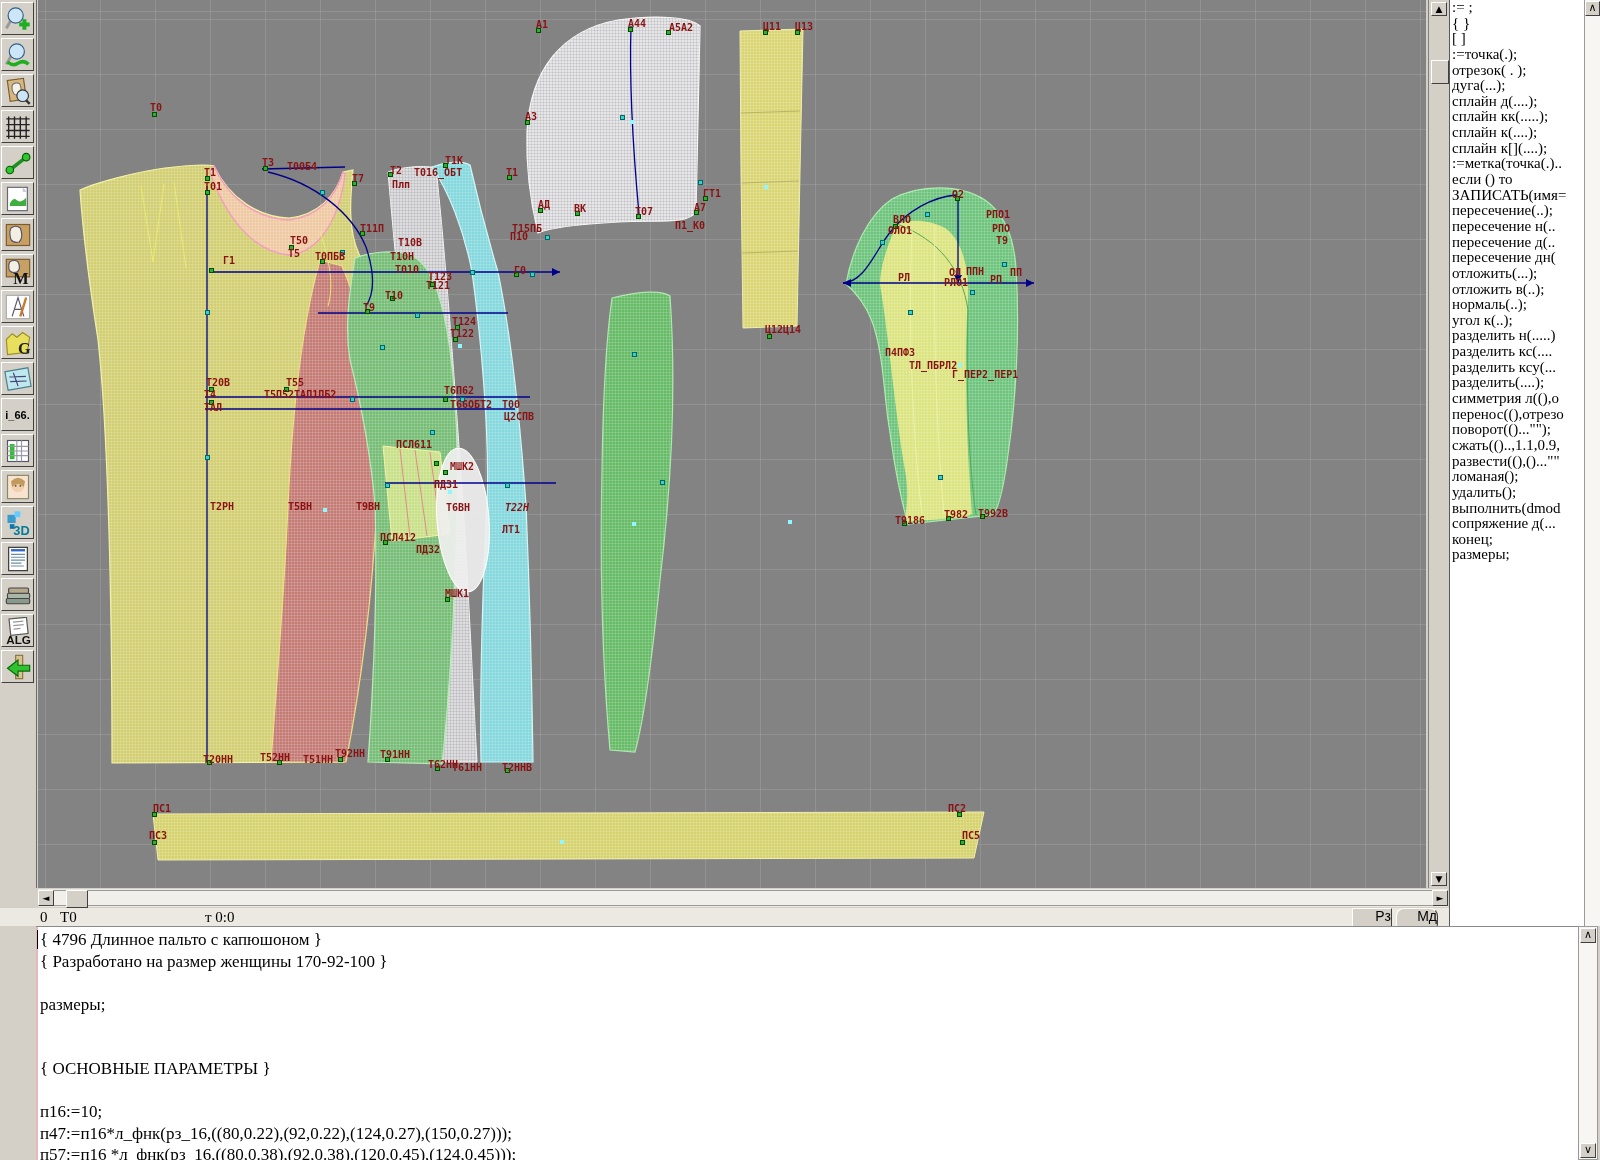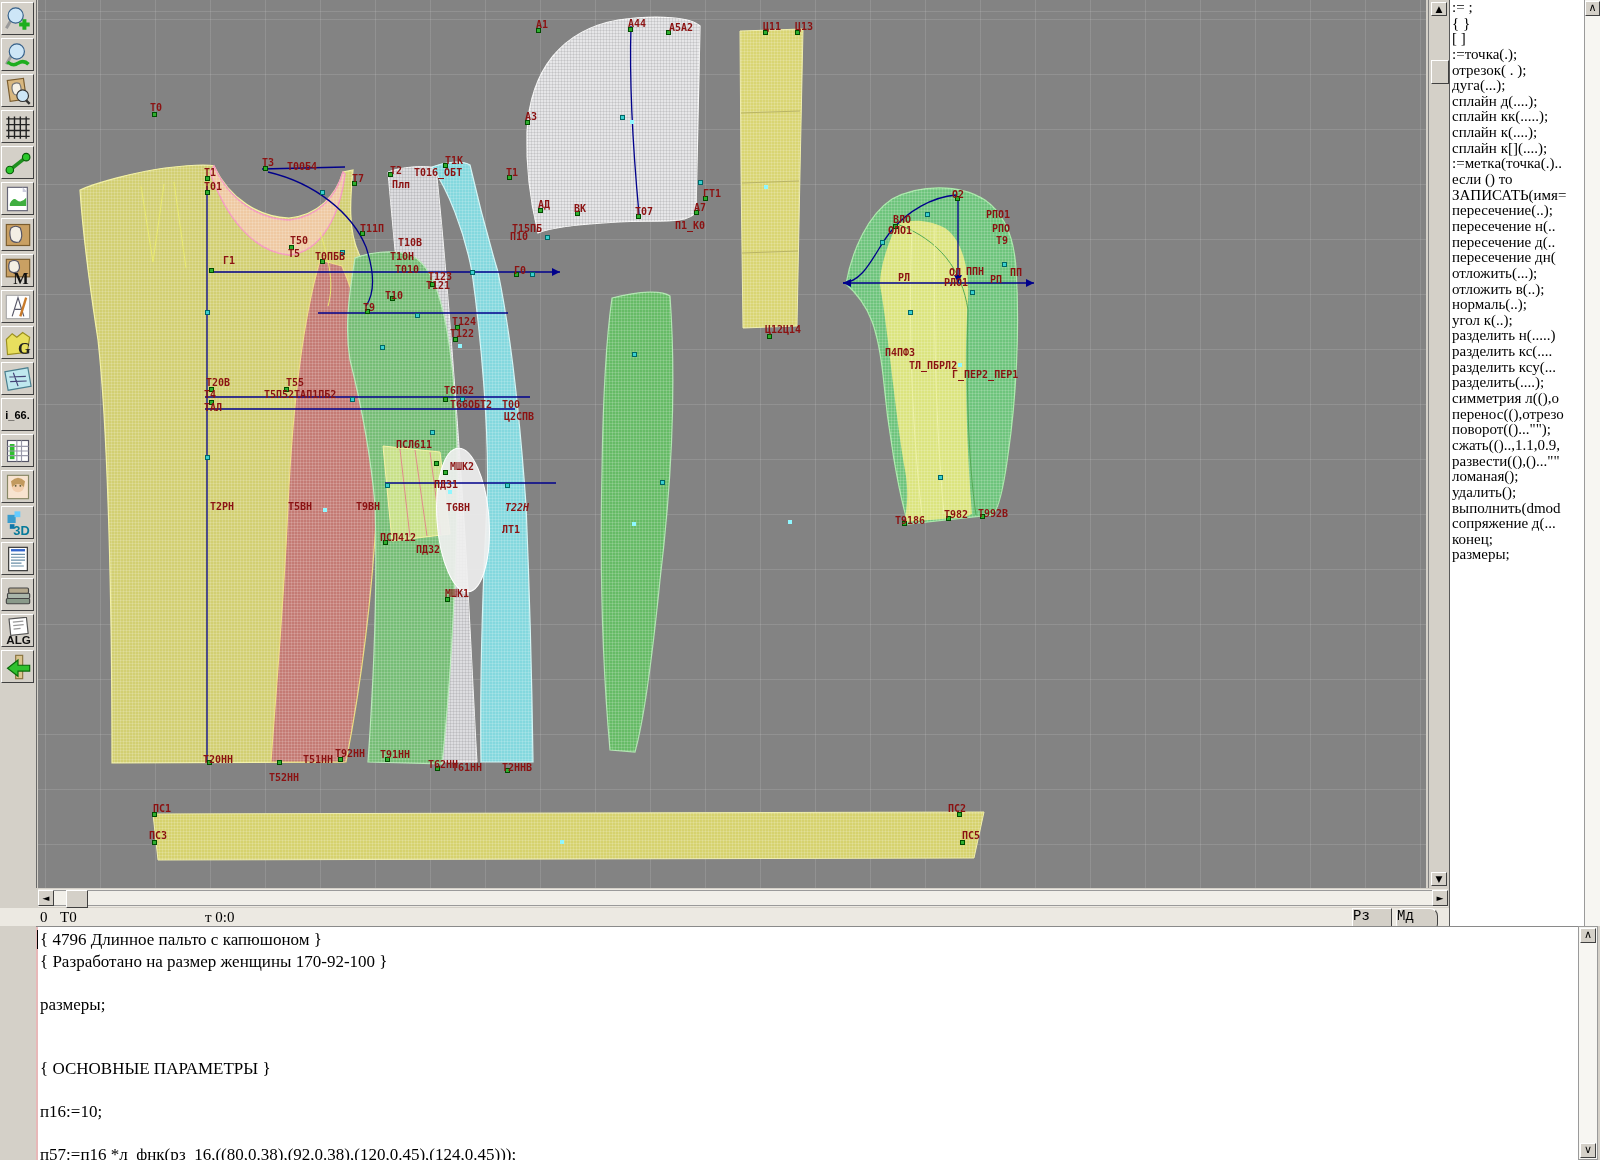--- a/index.html
+++ b/index.html
@@ -39,21 +39,21 @@
             border-left:1px solid #5a5a5a;overflow:hidden;}
   .cmditem{height:15.65px;font-size:15px;line-height:15.6px;color:#000;white-space:nowrap;
            overflow:hidden;padding-left:2px;font-family:"Liberation Serif",serif;}
   
   .hscrollrow{position:absolute;left:38px;top:889px;width:1410px;height:18px;background:#ece9e2;}
   .statusrow{position:absolute;left:0px;top:908px;width:1600px;height:18px;background:#ece9e2;
              font-size:15px;color:#000;}
   .statustxt{position:absolute;top:1px;white-space:nowrap;}
   .minibtn{position:absolute;top:0;height:24px;background:#d4d0c8;border:1px solid;
            border-color:#fff #404040 #404040 #fff;box-sizing:border-box;font-size:14px;
-           line-height:14px;text-align:left;font-family:Liberation Mono, monospace;}
+           line-height:14px;text-align:right;font-family:Liberation Sans, sans-serif;}
   
   .editor{position:absolute;left:36px;top:926px;width:1542px;height:234px;background:#fff;
           border-top:1px solid #8a8a8a;overflow:hidden;}
   .editor .margin{position:absolute;left:0;top:0;width:2px;height:100%;background:#e7b8b8;}
   .codeline{position:absolute;left:4px;font-size:17px;line-height:20px;color:#000;white-space:pre;}
   .caret{position:absolute;left:1px;top:3px;width:1px;height:19px;background:#000;}
 </style>
 </head>
 <body>
 
@@ -455,21 +455,21 @@
         <div class="lbl" style="left: 408px; top: 503px;">Т6ВН</div>
         <div class="lbl" style="left: 467px; top: 503px; font-style: italic;">Т22Н</div>
         <div class="lbl" style="left: 464px; top: 525px;">ЛТ1</div>
         <div class="lbl" style="left: 342px; top: 533px;">ПСЛ412</div>
         <div class="lbl" style="left: 378px; top: 545px;">ПД32</div>
         <div class="lbl" style="left: 407px; top: 589px;">МШК1</div>
         <div class="lbl" style="left: 172px; top: 502px;">Т2РН</div>
         <div class="lbl" style="left: 250px; top: 502px;">Т5ВН</div>
         <div class="lbl" style="left: 318px; top: 502px;">Т9ВН</div>
         <div class="lbl" style="left: 165px; top: 755px;">Т20НН</div>
-        <div class="lbl" style="left: 231px; top: 753px; margin-top: 20px;">Т52НН</div>
+        <div class="lbl" style="left: 222px; top: 753px;">Т52НН</div>
         <div class="lbl" style="left: 265px; top: 755px;">Т51НН</div>
         <div class="lbl" style="left: 297px; top: 749px;">Т92НН</div>
         <div class="lbl" style="left: 342px; top: 750px;">Т91НН</div>
         <div class="lbl" style="left: 390px; top: 760px;">Т62НН</div>
         <div class="lbl" style="left: 414px; top: 763px;">Т61НН</div>
         <div class="lbl" style="left: 464px; top: 763px;">Т2ННВ</div>
         <div class="lbl" style="left: 115px; top: 804px;">ПС1</div>
         <div class="lbl" style="left: 910px; top: 804px;">ПС2</div>
         <div class="lbl" style="left: 111px; top: 831px;">ПС3</div>
         <div class="lbl" style="left: 924px; top: 831px;">ПС5</div>
@@ -505,20 +505,21 @@
     <div class="caret"></div>
   <div class="codeline" style="top: 3px;">{ 4796 Длинное пальто с капюшоном }</div>
       <div class="codeline" style="top: 24.5px;">{ Разработано на размер женщины 170-92-100 }</div>
       <div class="codeline" style="top: 46px;"></div>
       <div class="codeline" style="top: 67.5px;">размеры;</div>
       <div class="codeline" style="top: 89px;"></div>
       <div class="codeline" style="top: 110.5px;"></div>
       <div class="codeline" style="top: 132px;">{ ОСНОВНЫЕ ПАРАМЕТРЫ }</div>
       <div class="codeline" style="top: 153.5px;"></div>
       <div class="codeline" style="top: 175px;">п16:=10;</div>
+      <div class="codeline" style="top: 196.5px;">п47:=п16*л_фнк(рз_16,((80,0.22),(92,0.22),(124,0.27),(150,0.27)));</div>
       <div class="codeline" style="top: 218px;">п57:=п16 *л_фнк(рз_16,((80,0.38),(92,0.38),(120,0.45),(124,0.45)));</div>
     </div>
 
   <div class="sb" style="left:1578px;top:926px;width:20px;height:234px;border:1px solid #9a9a9a;background:#f7f6f2;">
     <div class="sbtn" style="left:1px;top:1px;width:16px;height:15px;font-size:11px;">∧</div>
     <div class="sbtn" style="left:1px;top:216px;width:16px;height:15px;font-size:11px;">∨</div>
   </div>
 
   <div class="cmdpanel" id="cmdpanel">
       <div class="cmditem">:= ;</div>

